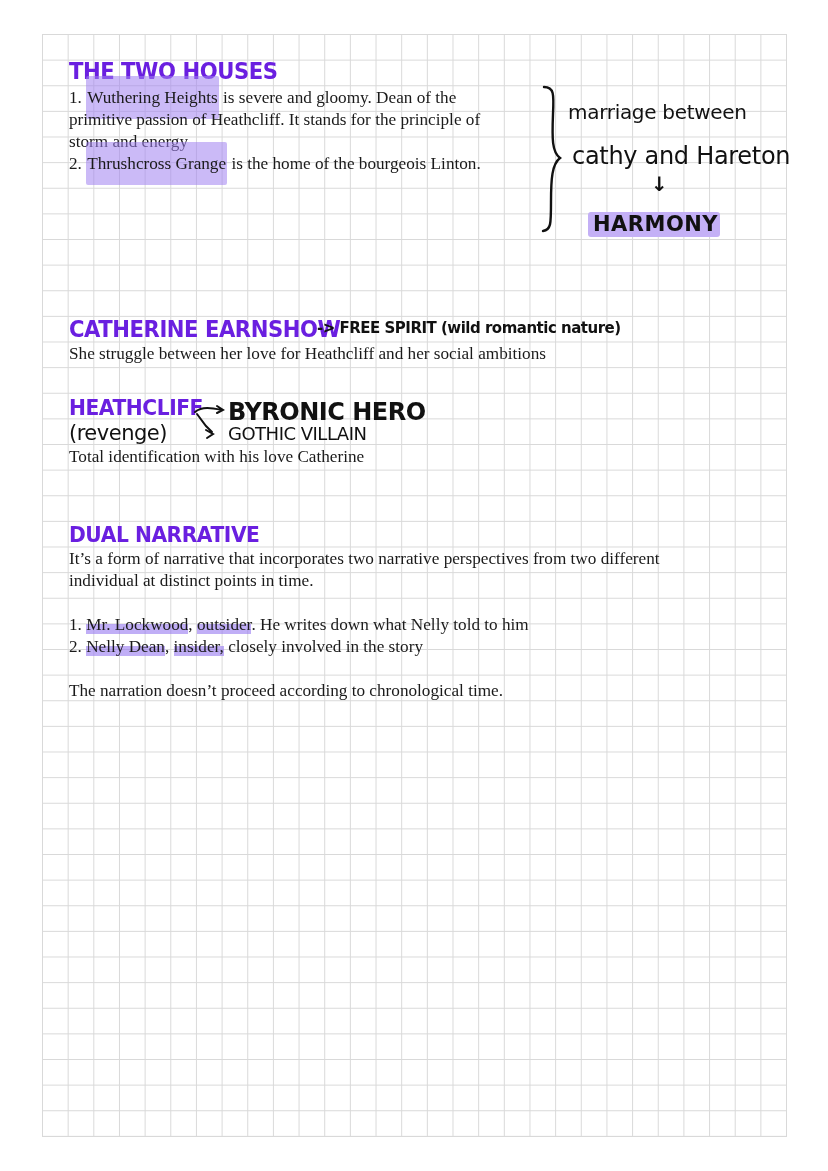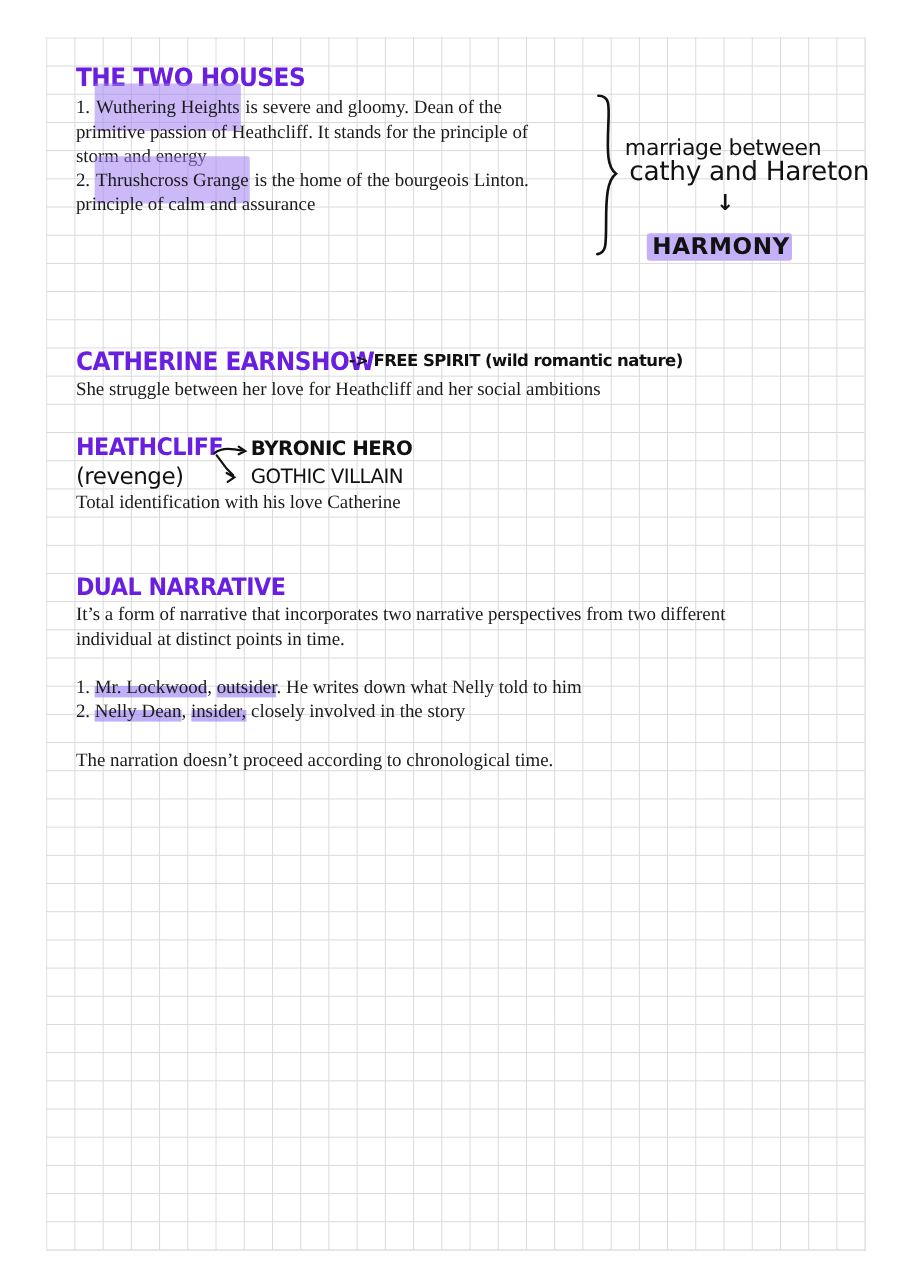--- a/index.html
+++ b/index.html
@@ -47,49 +47,48 @@
 <div class="page">
   <div class="grid"></div>
 
   <div class="abs hand head" style="left:69px; top:58px;">THE TWO HOUSES</div>
 
   <div class="abs body-text" style="left:69px; top:87px;">
     <div><span>1. </span><span class="hl">Wuthering Heights</span><span> is severe and gloomy. Dean of the</span></div>
     <div>primitive passion of Heathcliff. It stands for the principle of</div>
     <div>storm and energy</div>
     <div><span>2. </span><span class="hl">Thrushcross Grange</span><span> is the home of the bourgeois Linton.</span></div>
-    <div>principle of calm and assurance</div>
   </div>
 
   <svg class="brace" viewBox="0 0 22 150">
     <path d="M4 3 C14 3, 14 10, 13 30 C12 55, 12 68, 20 74 C12 80, 11 95, 11 118 C11 140, 11 146, 3 147" fill="none" stroke="#111" stroke-width="2.4" stroke-linecap="round"></path>
   </svg>
 
-  <div class="abs hand ink" style="left:568px; top:122px; font-size:20px; font-weight:normal; letter-spacing:-0.3px;">marriage between</div>
+  <div class="abs hand ink" style="left:568px; top:100px; font-size:20px; font-weight:normal; letter-spacing:-0.3px;">marriage between</div>
   <div class="abs hand ink" style="left:572px; top:142px; font-size:24px; font-weight:normal; letter-spacing:-0.3px;text-align:center;">cathy and Hareton</div>
   <div class="abs hand ink" style="left:651px; top:172px; font-size:20px; font-weight:bold;">↓</div>
   <div class="harmony-box"></div>
   <div class="abs hand ink" style="left:593px; top:212px; font-size:21px; letter-spacing:0.5px;">HARMONY</div>
 
   <div class="abs" style="left:69px; top:316px; white-space:nowrap;">
     <span class="hand head" style="display:inline-block;">CATHERINE EARNSHOW</span>
   </div>
   <div class="abs hand ink" style="left:317px; top:319px; font-size:15px;">
     <span>-&gt;</span>
     <span>FREE SPIRIT (wild romantic nature)</span>
   </div>
   <div class="abs body-text" style="left:69px; top:343px;">She struggle between her love for Heathcliff and her social ambitions</div>
 
   <div class="abs hand head" style="left:69px; top:395px; font-size:22px;">HEATHCLIFF</div>
   <div class="abs hand ink" style="left:69px; top:421px; font-size:21px; font-weight:normal;">(revenge)</div>
   <svg class="abs" style="left:192px; top:398px;" width="36" height="42" viewBox="0 0 36 42">
     <path d="M3 14 C10 8, 20 10, 30 12 M25 8 L31 12 L25 15" fill="none" stroke="#111" stroke-width="2" stroke-linecap="round"></path>
     <path d="M5 16 L14 28 L20 34 M14 32 L21 36 L15 40" fill="none" stroke="#111" stroke-width="2" stroke-linecap="round"></path>
   </svg>
-  <div class="abs hand ink" style="left:228px; top:398px; font-size:18px;">BYRONIC HERO</div>
+  <div class="abs hand ink" style="left:228px; top:398px; font-size:24px;">BYRONIC HERO</div>
   <div class="abs hand ink" style="left:228px; top:423px; font-size:18px; font-weight:normal;">GOTHIC VILLAIN</div>
   <div class="abs body-text" style="left:69px; top:446px;">Total identification with his love Catherine</div>
 
   <div class="abs hand head" style="left:69px; top:522px; font-size:22px;">DUAL NARRATIVE</div>
   <div class="abs body-text" style="left:69px; top:548px;">
     <div>It’s a form of narrative that incorporates two narrative perspectives from two different</div>
     <div>individual at distinct points in time.</div>
     <div style="height:22px;"></div>
     <div><span>1. </span><span class="hl-under">Mr. Lockwood</span><span>, </span><span class="hl-under">outsider</span><span>. He writes down what Nelly told to him</span></div>
     <div><span>2. </span><span class="hl-under">Nelly Dean</span><span>, </span><span class="hl-under">insider,</span><span> closely involved in the story</span></div>

